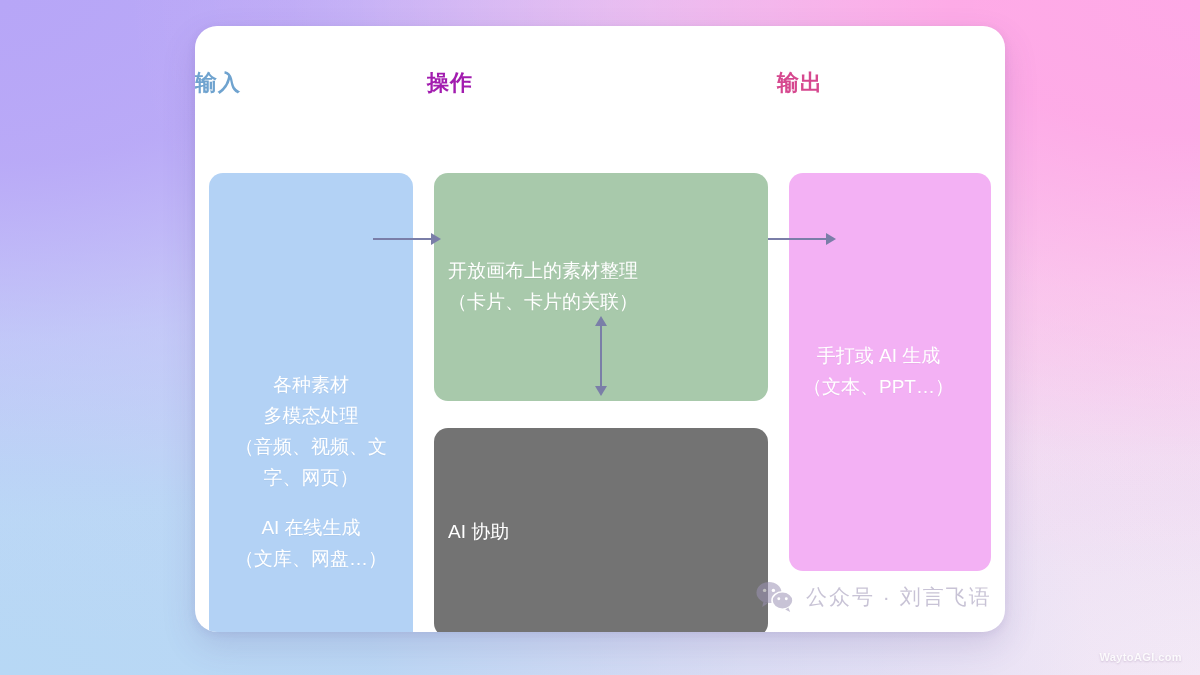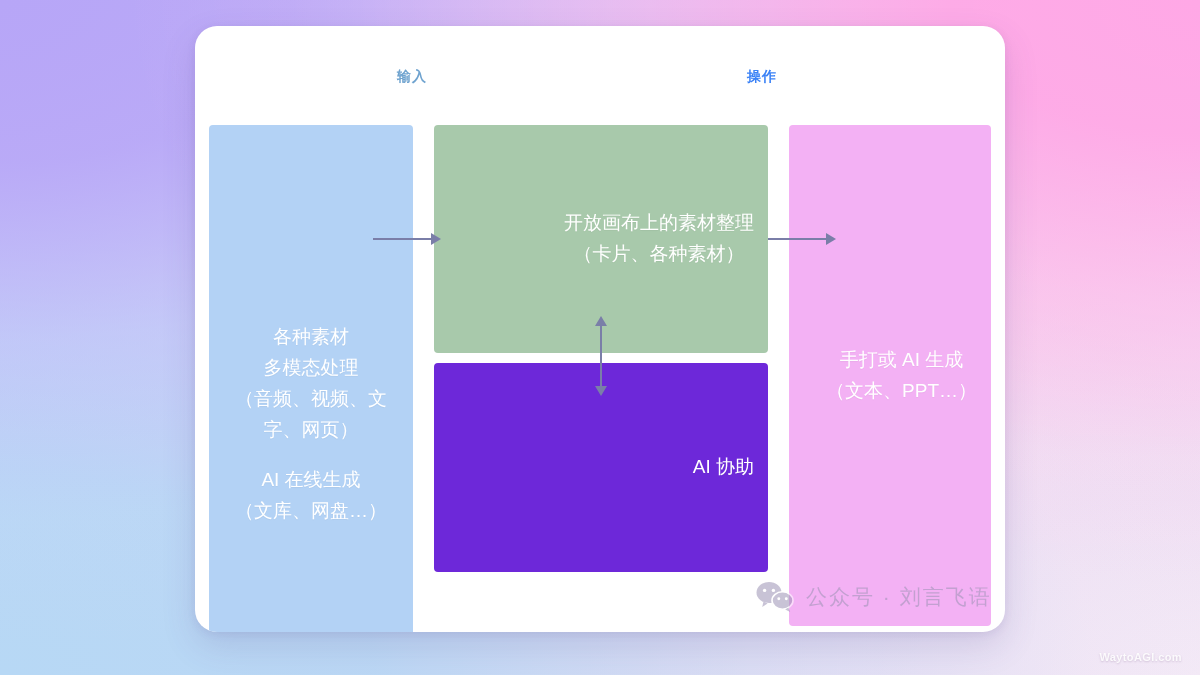--- a/index.html
+++ b/index.html
@@ -37,39 +37,40 @@
     background: #ffffff;
     border-radius: 22px;
     box-shadow: 0 14px 34px rgba(90, 70, 140, 0.16),
                 0 2px 8px rgba(90, 70, 140, 0.10);
     overflow: hidden;
   }
 
   
   .col-header {
     position: absolute;
-    font-size: 14px;
+    font-size: 22px;
     font-weight: 700;
     letter-spacing: 1px;
     white-space: nowrap;
-    text-align: right;
+    text-align: left;
   }
   #header-input  { left: 0px;   top: 42px; width: 232px; color: #6fa3cf; }
-  #header-op     { left: 232px; top: 42px; width: 350px; color: #3b82f6; }
+  #header-op     { left: 232px; top: 42px; width: 350px; color: #a21caf; }
   #header-output { left: 582px; top: 42px; width: 228px; color: #d6488f; }
 
   
   .box {
     position: absolute;
-    border-radius: 4px;
-    display: flex;
-    align-items: center;
-    justify-content: flex-end;
+    border-radius: 14px;
+    display: flex;
+    align-items: center;
+    justify-content: flex-start;
     box-sizing: border-box;
     color: #ffffff;
+    margin-top: 48px;
   }
   .box-text {
     text-align: center;
     font-size: 19px;
     line-height: 1.62;
     font-weight: 400;
     padding: 0 14px;
     text-shadow: 0 1px 1px rgba(0,0,0,0.04);
   }
   .box-text .spacer { display: block; height: 20px; }
@@ -81,28 +82,28 @@
   }
   #box-input .box-text { font-size: 19px; }
 
   #box-canvas {
     left: 239px; top: 99px;
     width: 334px; height: 228px;
     background: #a8c9ab;
   }
 
   #box-ai {
-    left: 239px; top: 337px;
+    left: 239px; top: 354px;
     width: 334px; height: 209px;
-    background: #6d28d9;
+    background: #737373;
   }
 
   #box-output {
     left: 594px; top: 99px;
-    width: 202px; height: 501px;
+    width: 202px; height: 398px;
     background: #f3b1f4;
   }
 
   
   .arrow-h {
     position: absolute;
     height: 14px;
     display: flex;
     align-items: center;
   }
@@ -184,36 +185,37 @@
 </style>
 </head>
 <body>
 
 <div id="slide-root">
 
   <div id="card">
 
     <div class="col-header" id="header-input">输入</div>
     <div class="col-header" id="header-op">操作</div>
+    <div class="col-header" id="header-output">输出</div>
 
     <div class="box" id="box-input">
       <div class="box-text">
         <span>各种素材</span><br>
         <span>多模态处理</span><br>
         <span>（音频、视频、文字、网页）</span>
         <span class="spacer"></span>
         <span>AI 在线生成</span><br>
         <span>（文库、网盘…）</span>
       </div>
     </div>
 
     <div class="box" id="box-canvas">
       <div class="box-text">
         <span>开放画布上的素材整理</span><br>
-        <span>（卡片、各种素材）</span>
+        <span>（卡片、卡片的关联）</span>
       </div>
     </div>
 
     <div class="box" id="box-ai">
       <div class="box-text">
         <span>AI 协助</span><br>
       </div>
     </div>
 
     <div class="box" id="box-output">

